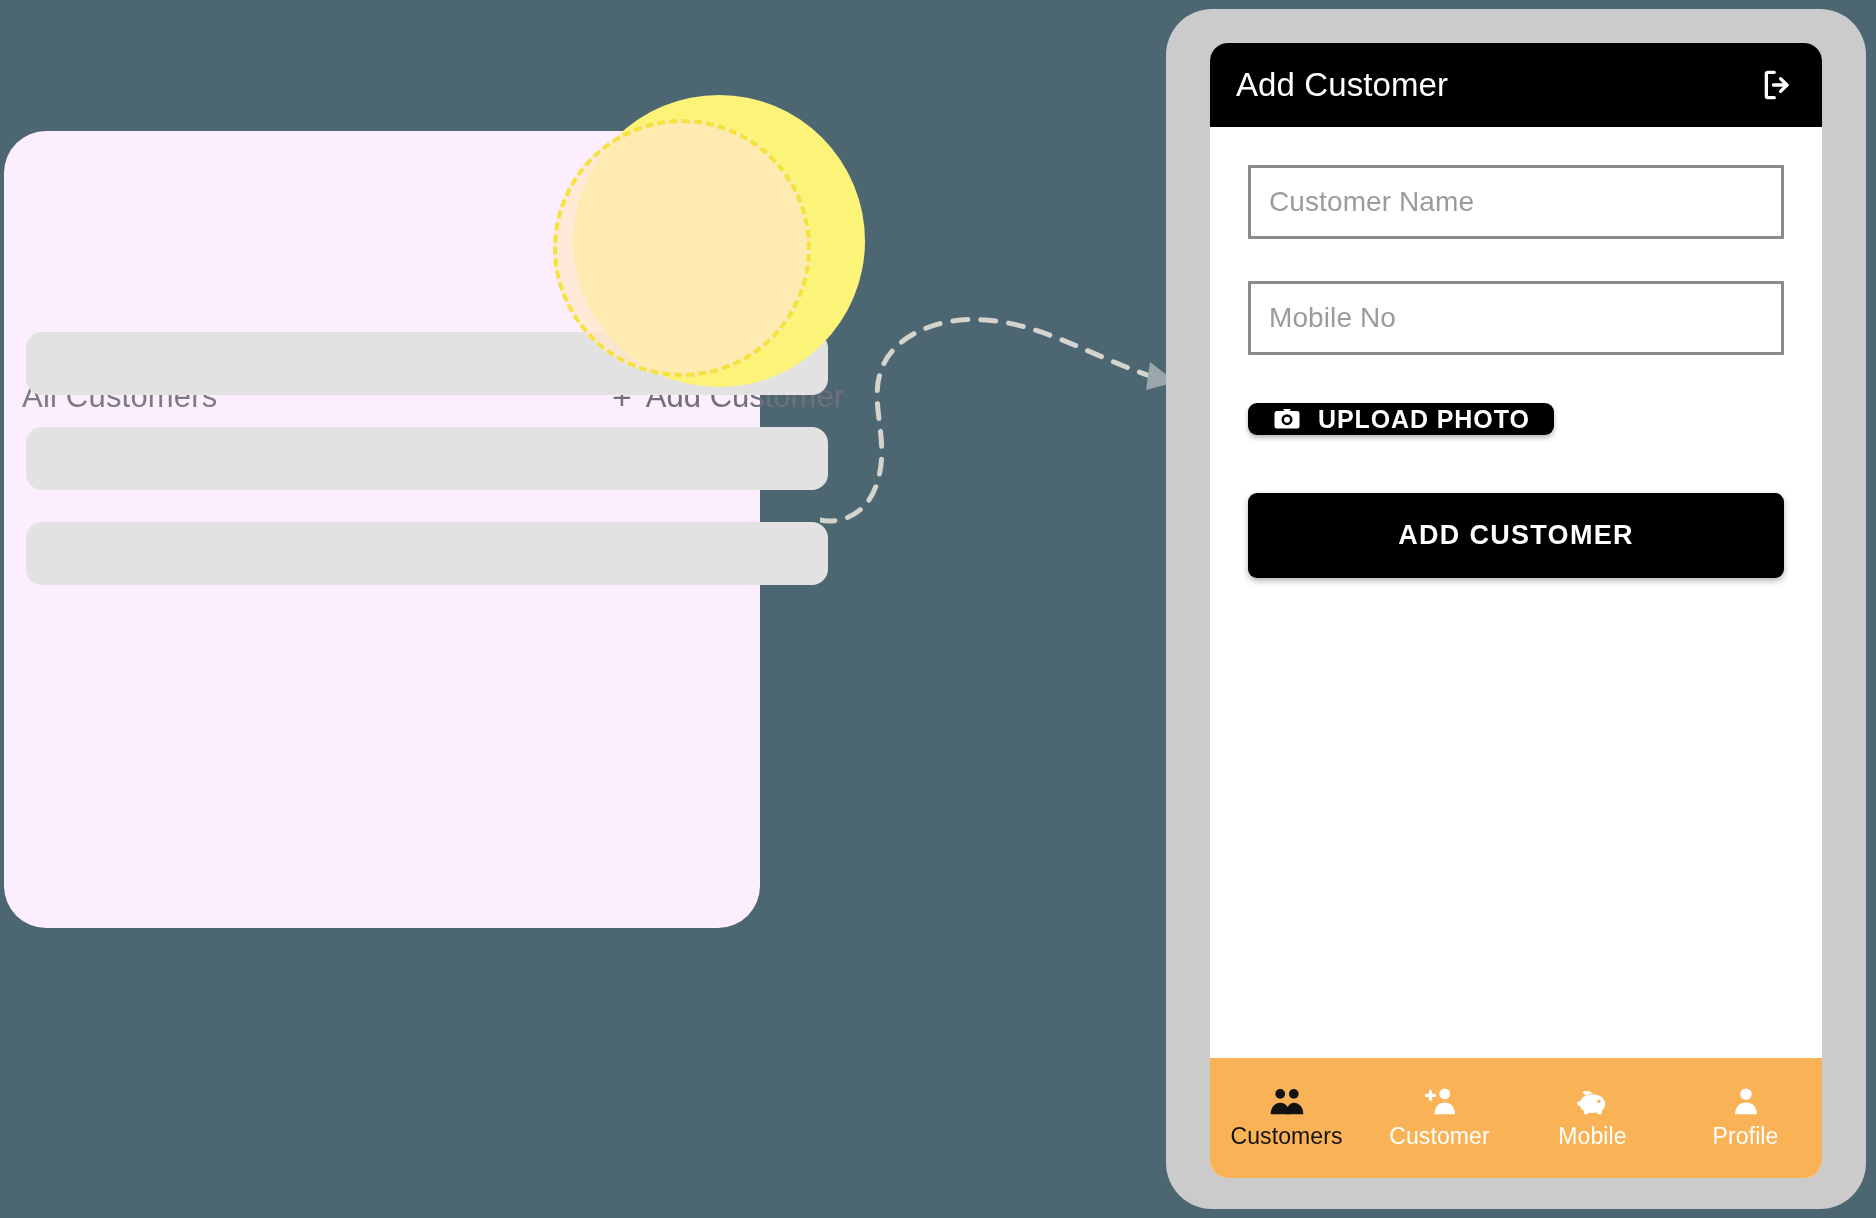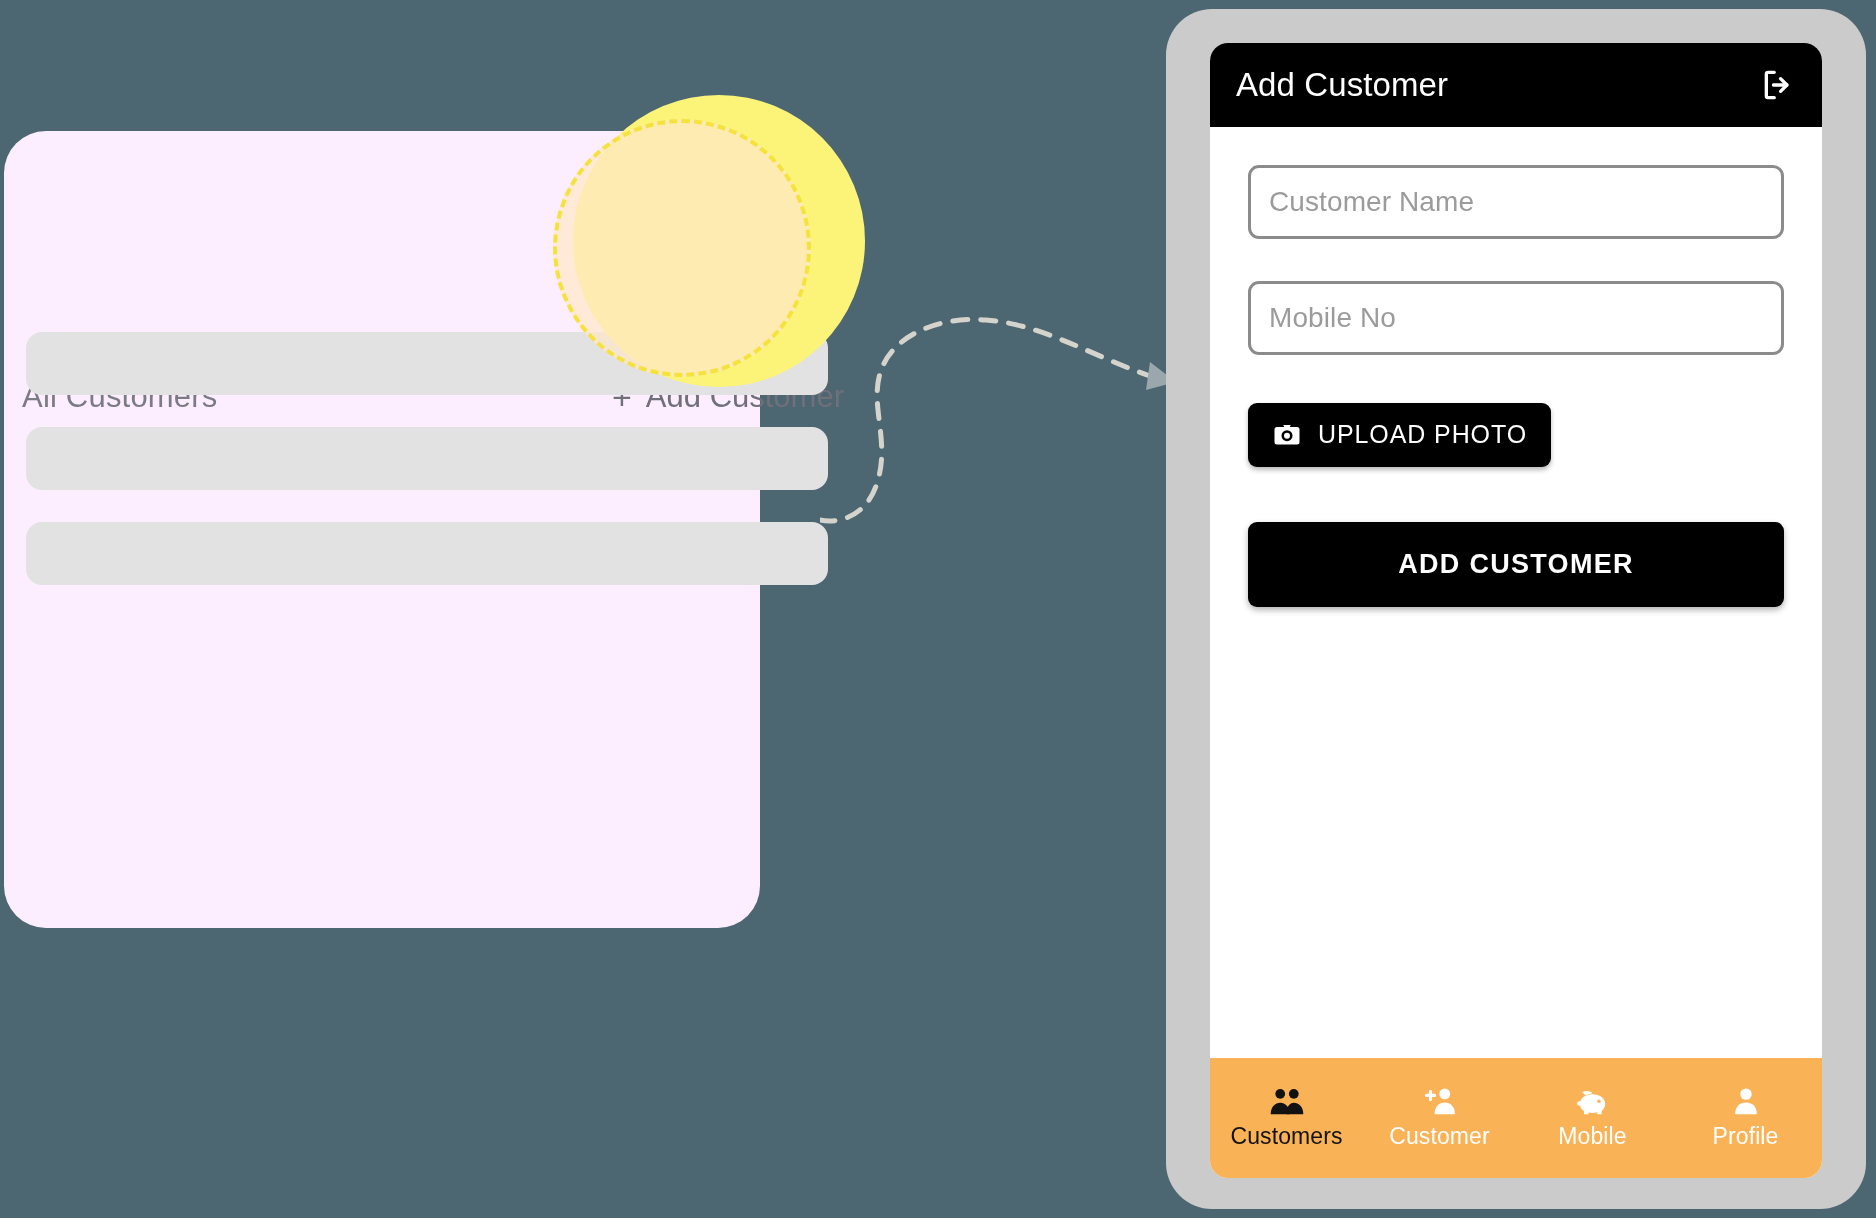--- a/index.html
+++ b/index.html
@@ -158,40 +158,40 @@
   .text-field {
     width: 100%;
     height: 74px;
     border: 3px solid #8b8b8b;
     box-sizing: border-box;
     background: #ffffff;
     display: flex;
     align-items: center;
     padding: 0 18px;
     margin-bottom: 42px;
-    border-radius: 11px;
+    border-radius: 1px;
   }
   .text-field .field-placeholder {
     font-size: 28px;
     color: #9b9b9b;
     letter-spacing: 0.1px;
     white-space: nowrap;
   }
 
   #upload-photo-button {
     display: inline-flex;
-    align-items: flex-start;
+    align-items: flex-end;
     gap: 16px;
     background: #000000;
     color: #ffffff;
     border: none;
     border-radius: 9px;
-    padding: 17px 24px;
+    padding: 1px 24px;
     font-size: 25px;
-    font-weight: 400;
+    font-weight: 700;
     letter-spacing: 0.9px;
     font-family: "Liberation Sans", sans-serif;
     box-shadow: 0 3px 5px rgba(0,0,0,0.28);
     cursor: pointer;
     margin-top: 6px;
   }
   #camera-icon { width: 30px; height: 30px; display: block; }
 
   #add-customer-submit {
     display: block;

